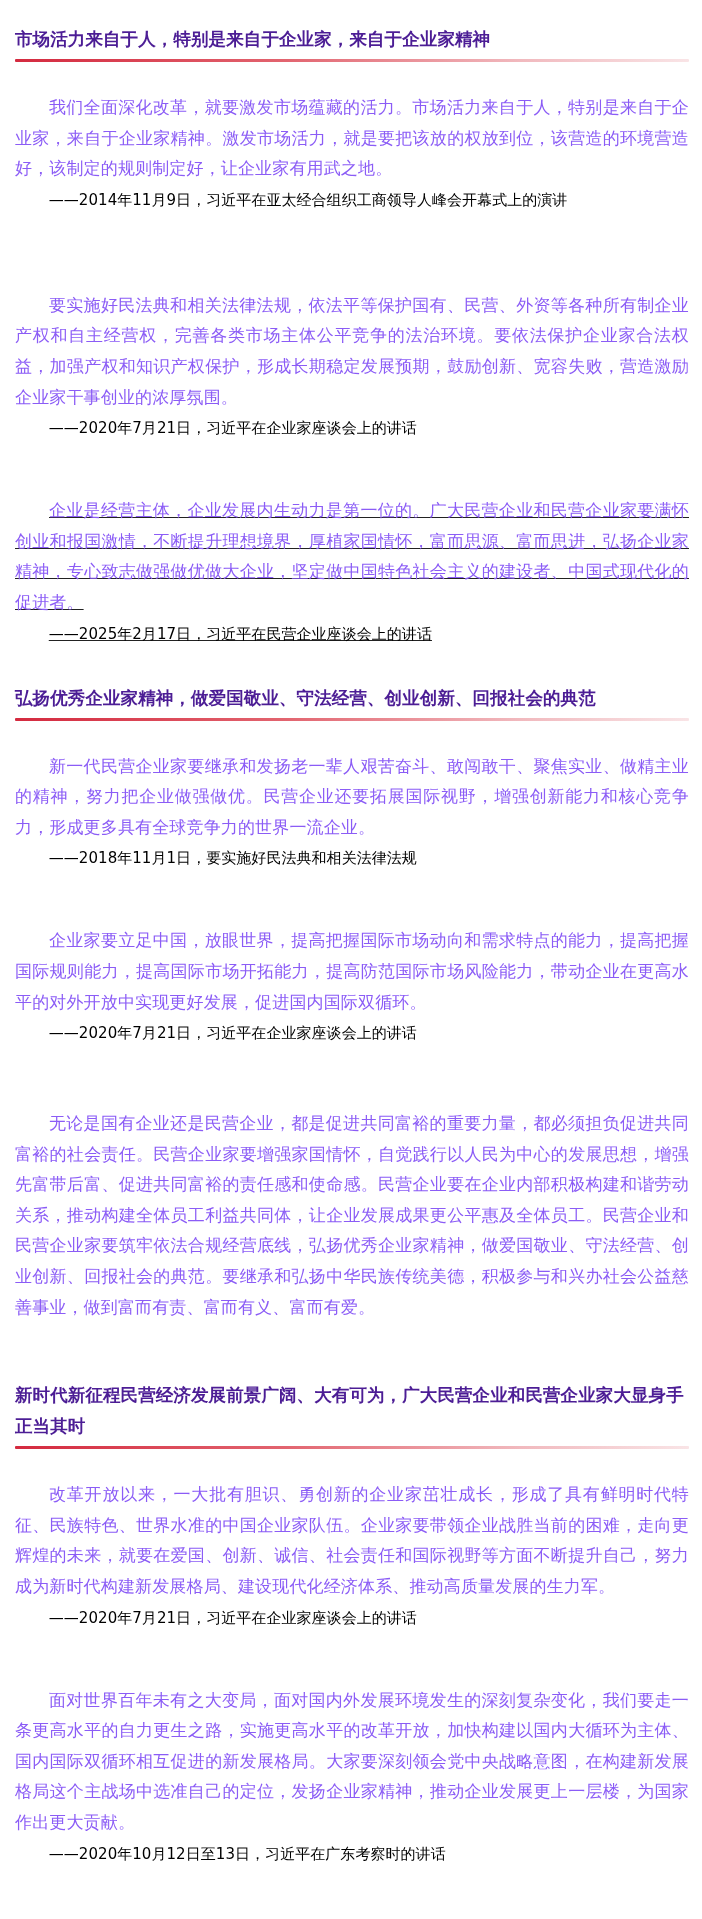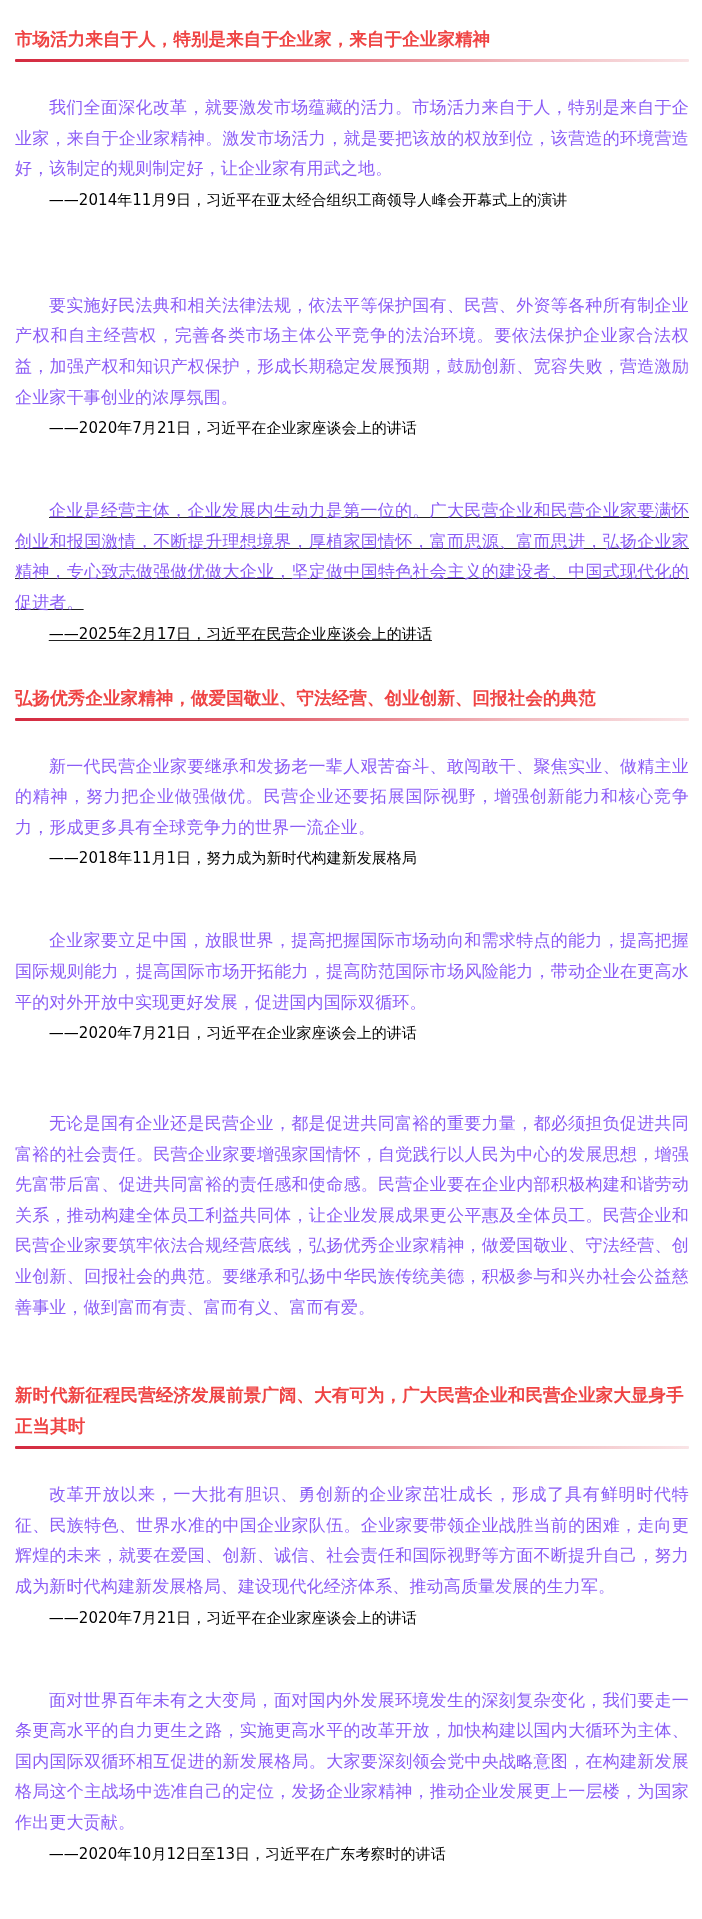--- a/index.html
+++ b/index.html
@@ -1,20 +1,20 @@
 <!DOCTYPE html>
 <html><head>
 <meta charset="utf-8">
 <style>
   html, body { margin: 0; padding: 0; background: #ffffff; }
   body { width: 702px; height: 1919px; overflow: hidden; position: relative;
          font-family: "DejaVu Sans", "Liberation Sans", sans-serif; color: #222222; }
   .article { position: absolute; left: 15px; top: 0; width: 674px; }
   .section-heading { margin: 0; padding-top: 24px; font-size: 17.5px; font-weight: bold;
-         color: #ef4444; line-height: 31px; letter-spacing: 0.1px; }
+         color: #4c1d95; line-height: 31px; letter-spacing: 0.1px; }
   .heading-rule { height: 3px; margin-top: 4px; border-radius: 1px;
          background: linear-gradient(to right, #d42a3f 0%, #e2646f 40%, #f1b9be 75%, #f9e4e6 100%); }
   .quote { margin: 0; }
   .quote-text { margin: 0; font-size: 17px; line-height: 30.6px; text-indent: 2em;
          text-align: justify; letter-spacing: 0.15px; color: #8b5cf6; }
   .quote-source { margin: 2px 0 0 0; font-size: 15px; line-height: 29px; color: #000000;
          text-indent: 2.25em; letter-spacing: 0.05px; }
   .quote-source.wrap { text-indent: 2.25em; }
   .sec-first-quote { margin-top: 30px; }
 </style>
@@ -40,21 +40,21 @@
       <p class="quote-source">——2025年2月17日，习近平在民营企业座谈会上的讲话</p>
     </div>
   </section>
 
   <section class="section" style="margin-top:10px;">
     <h2 class="section-heading">弘扬优秀企业家精神，做爱国敬业、守法经营、创业创新、回报社会的典范</h2>
     <div class="heading-rule"></div>
 
     <div class="quote" style="margin-top:30px;">
       <p class="quote-text">新一代民营企业家要继承和发扬老一辈人艰苦奋斗、敢闯敢干、聚焦实业、做精主业的精神，努力把企业做强做优。民营企业还要拓展国际视野，增强创新能力和核心竞争力，形成更多具有全球竞争力的世界一流企业。</p>
-      <p class="quote-source">——2018年11月1日，努力成为新时代构建新发展格局</p>
+      <p class="quote-source">——2018年11月1日，要实施好民法典和相关法律法规</p>
     </div>
     <div class="quote" style="margin-top:52px;">
       <p class="quote-text">企业家要立足中国，放眼世界，提高把握国际市场动向和需求特点的能力，提高把握国际规则能力，提高国际市场开拓能力，提高防范国际市场风险能力，带动企业在更高水平的对外开放中实现更好发展，促进国内国际双循环。</p>
       <p class="quote-source">——2020年7月21日，习近平在企业家座谈会上的讲话</p>
     </div>
     <div class="quote" style="margin-top:60px;">
       <p class="quote-text">无论是国有企业还是民营企业，都是促进共同富裕的重要力量，都必须担负促进共同富裕的社会责任。民营企业家要增强家国情怀，自觉践行以人民为中心的发展思想，增强先富带后富、促进共同富裕的责任感和使命感。民营企业要在企业内部积极构建和谐劳动关系，推动构建全体员工利益共同体，让企业发展成果更公平惠及全体员工。民营企业和民营企业家要筑牢依法合规经营底线，弘扬优秀企业家精神，做爱国敬业、守法经营、创业创新、回报社会的典范。要继承和弘扬中华民族传统美德，积极参与和兴办社会公益慈善事业，做到富而有责、富而有义、富而有爱。</p>
     </div>
   </section>
 

